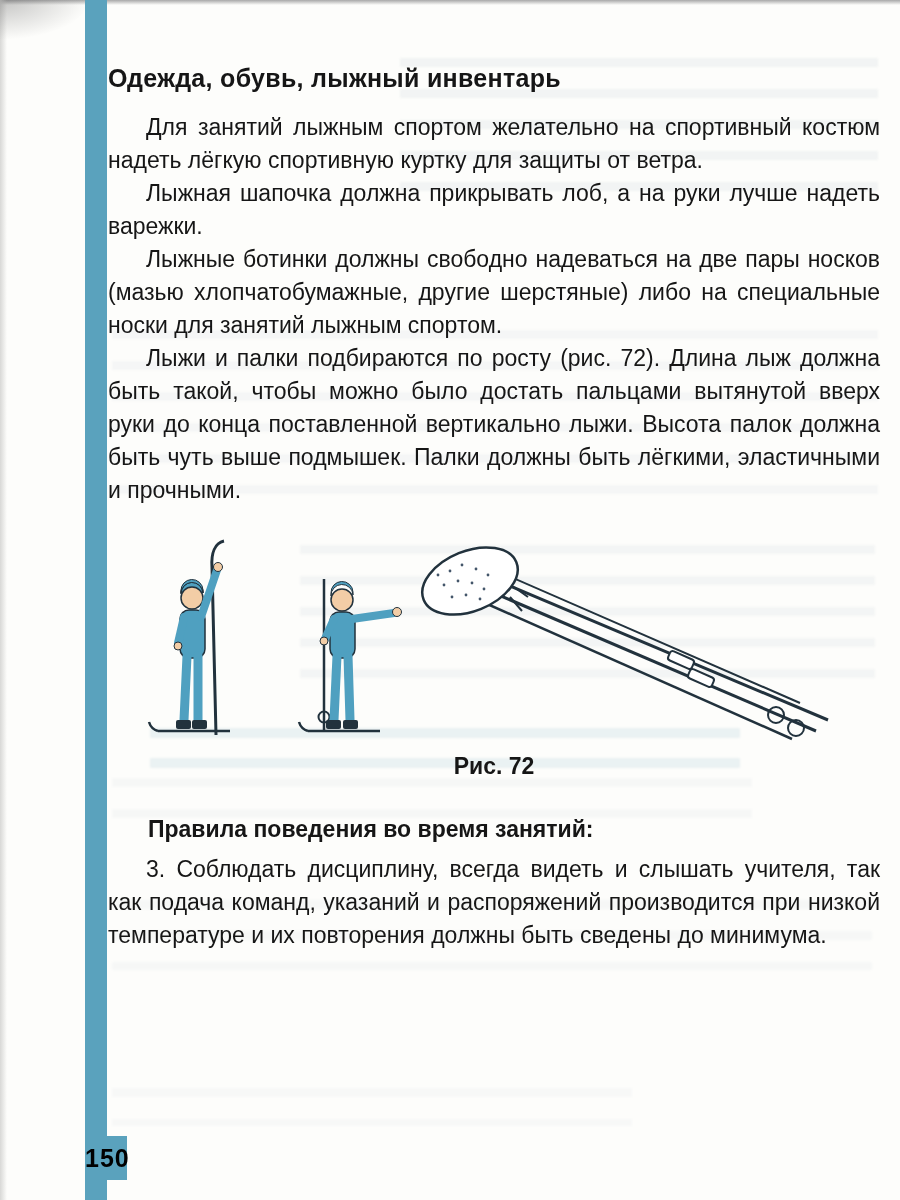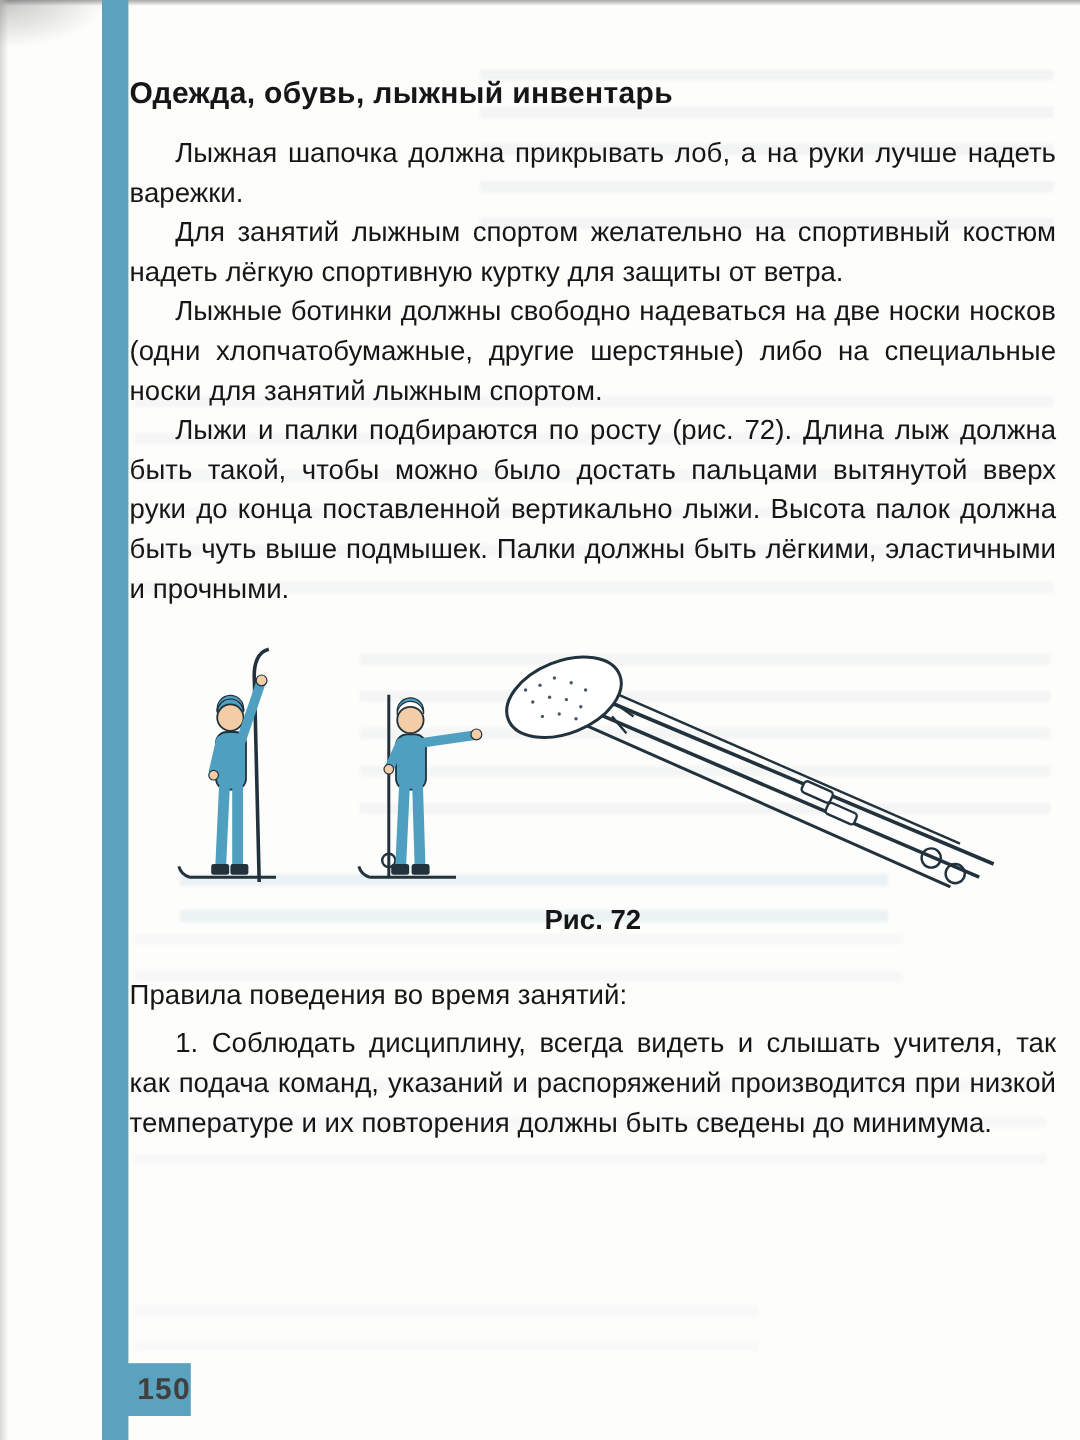--- a/index.html
+++ b/index.html
@@ -10,29 +10,29 @@
   }
   .scan-edge-top { position:absolute; top:0; left:0; right:0; height:5px;
     background:linear-gradient(#a8a8a8, rgba(255,255,255,0)); }
   .scan-edge-left { position:absolute; top:0; left:0; bottom:0; width:7px;
     background:linear-gradient(90deg,#d8d8d6, rgba(255,255,255,0)); }
   .scan-corner { position:absolute; top:0; left:0; width:90px; height:40px;
     background:radial-gradient(ellipse at top left, rgba(90,90,90,.35), rgba(255,255,255,0) 70%); }
 
   .stripe { position:absolute; left:85px; top:0; bottom:0; width:22px; background:#5aa2bd; }
   .pageno-box {
-    position:absolute; left:85px; top:1136px; width:74px; height:44px;
-    background:#5aa2bd; color:#404040; font-weight:bold; font-size:25px;
-    display:flex; align-items:center; justify-content:flex-end; letter-spacing:1px;
+    position:absolute; left:85px; top:1136px; width:42px; height:44px;
+    background:#5aa2bd; color:#000000; font-weight:bold; font-size:25px;
+    display:flex; align-items:center; justify-content:flex-start; letter-spacing:1px;
   }
 
   .content { position:absolute; left:108px; top:48px; width:772px; }
   .title { font-size:25px; font-weight:bold; margin:16px 0 18px 0; letter-spacing:.3px; }
   p.body { font-size:23px; line-height:33px; text-align:justify; text-indent:38px; margin:0; }
-  .subhead { font-size:23px; font-weight:normal; margin:36px 0 10px 0; }
+  .subhead { font-size:23px; font-weight:bold; margin:36px 0 10px 0;padding-left:40px; }
   .figure-wrap { margin:16px 0 0 20px; width:740px; height:226px; position:relative; }
   .caption { text-align:center; font-weight:bold; font-size:23px; margin-top:4px; }
   .after-fig { margin-top:46px; }
 
   
   .ghost { position:absolute; pointer-events:none; filter:blur(1.3px);
     background:repeating-linear-gradient(180deg,
       rgba(110,135,158,.14) 0px, rgba(110,135,158,.14) 9px,
       rgba(255,255,255,0) 9px, rgba(255,255,255,0) 31px); }
   .ghost.teal {
@@ -59,23 +59,23 @@
 
   <div class="stripe"></div>
   <div class="pageno-box">
     <span>150</span>
   </div>
 
   <div class="content">
 
     <h1 class="title">Одежда, обувь, лыжный инвентарь</h1>
 
+    <p class="body">Для занятий лыжным спортом желательно на спортивный костюм надеть лёгкую спортивную куртку для защиты от ветра.</p>
     <p class="body">Лыжная шапочка должна прикрывать лоб, а на руки лучше надеть варежки.</p>
-    <p class="body">Для занятий лыжным спортом желательно на спортивный костюм надеть лёгкую спортивную куртку для защиты от ветра.</p>
-    <p class="body">Лыжные ботинки должны свободно надеваться на две носки носков (одни хлопчатобумажные, другие шерстяные) либо на специальные носки для занятий лыжным спортом.</p>
+    <p class="body">Лыжные ботинки должны свободно надеваться на две пары носков (мазью хлопчатобумажные, другие шерстяные) либо на специальные носки для занятий лыжным спортом.</p>
     <p class="body">Лыжи и палки подбираются по росту (рис. 72). Длина лыж должна быть такой, чтобы можно было достать пальцами вытянутой вверх руки до конца поставленной вертикально лыжи. Высота палок должна быть чуть выше подмышек. Палки должны быть лёгкими, эластичными и прочными.</p>
 
     <div class="figure-wrap">
       <svg width="740" height="226" viewBox="0 0 740 226">
 
         <g>
           <path d="M96 18 C87 20 83 30 84 44 L88 212" fill="none" stroke="#22323d" stroke-width="3"></path>
           <path d="M53 70 a11 11 0 0 1 22 0" fill="#4fa0c0" stroke="#22323d" stroke-width="1.5"></path>
           <circle cx="64" cy="75" r="11" fill="#f3cda6" stroke="#22323d" stroke-width="1.5"></circle>
           <path d="M53 71 a11 11 0 0 1 22 -1 l0 -3 a11 11 0 0 0 -22 1 z" fill="#4fa0c0" stroke="#22323d" stroke-width="1"></path>
@@ -137,16 +137,16 @@
           <circle cx="668" cy="205" r="8" fill="none" stroke="#22323d" stroke-width="2"></circle>
         </g>
       </svg>
     </div>
 
     <div class="caption">Рис. 72</div>
 
 
     <h2 class="subhead">Правила поведения во время занятий:</h2>
 
-    <p class="body">1. Соблюдать дисциплину, всегда видеть и слышать учителя, так как подача команд, указаний и распоряжений производится при низкой температуре и их повторения должны быть сведены до минимума.</p>
+    <p class="body">3. Соблюдать дисциплину, всегда видеть и слышать учителя, так как подача команд, указаний и распоряжений производится при низкой температуре и их повторения должны быть сведены до минимума.</p>
 
   </div>
 </div>
 
 </body></html>

